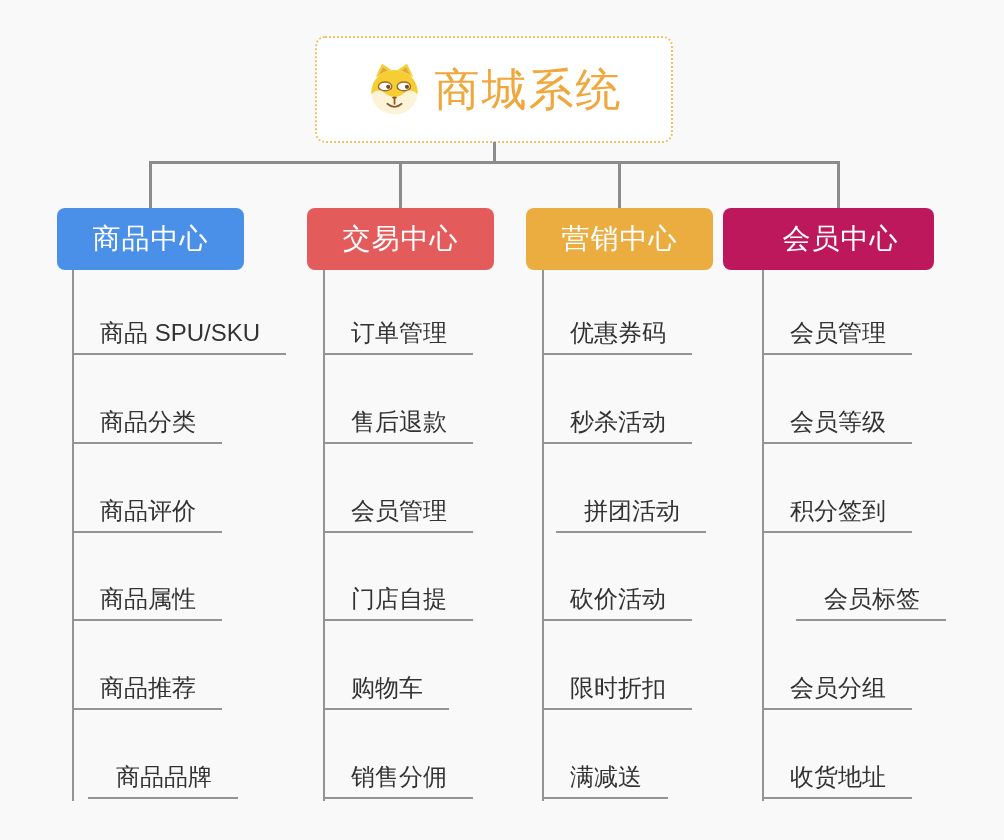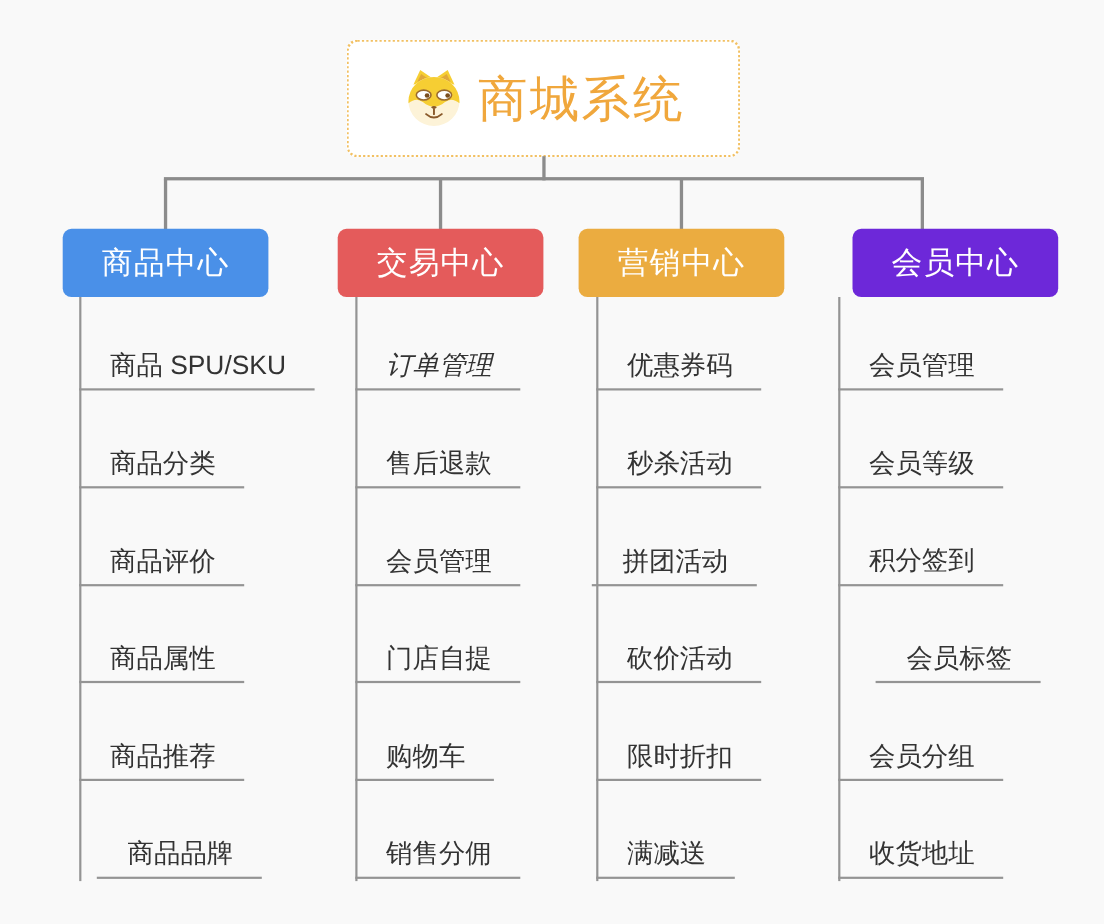--- a/index.html
+++ b/index.html
@@ -77,43 +77,43 @@
       <div class="leaf" style="left: 72px; top: 406px;">商品分类</div>
       <div class="leaf" style="left: 72px; top: 495px;">商品评价</div>
       <div class="leaf" style="left: 72px; top: 583px;">商品属性</div>
       <div class="leaf" style="left: 72px; top: 672px;">商品推荐</div>
       <div class="leaf" style="left: 88px; top: 761px;">商品品牌</div>
       <div class="line" style="left: 399px; top: 163px; width: 3px; height: 46px;"></div>
       <div class="branch-box" style="left: 307px; top: 208px; background: rgb(228, 91, 91);">
         <span>交易中心</span>
       </div>
       <div class="thin" style="left: 323px; top: 270px; width: 2px; height: 531px;"></div>
-      <div class="leaf" style="left: 323px; top: 317px; font-style: italic;">订单管理</div>
+      <div class="leaf" style="left: 323px; top: 317px;">订单管理</div>
       <div class="leaf" style="left: 323px; top: 406px;">售后退款</div>
       <div class="leaf" style="left: 323px; top: 495px;">会员管理</div>
       <div class="leaf" style="left: 323px; top: 583px;">门店自提</div>
       <div class="leaf" style="left: 323px; top: 672px;">购物车</div>
       <div class="leaf" style="left: 323px; top: 761px;">销售分佣</div>
       <div class="line" style="left: 618px; top: 163px; width: 3px; height: 46px;"></div>
       <div class="branch-box" style="left: 526px; top: 208px; background: rgb(235, 172, 64);">
         <span>营销中心</span>
       </div>
       <div class="thin" style="left: 542px; top: 270px; width: 2px; height: 531px;"></div>
       <div class="leaf" style="left: 542px; top: 317px;">优惠券码</div>
       <div class="leaf" style="left: 542px; top: 406px;">秒杀活动</div>
-      <div class="leaf" style="left: 538px; top: 495px;">拼团活动</div>
+      <div class="leaf" style="left: 556px; top: 495px;">拼团活动</div>
       <div class="leaf" style="left: 542px; top: 583px;">砍价活动</div>
       <div class="leaf" style="left: 542px; top: 672px;">限时折扣</div>
       <div class="leaf" style="left: 542px; top: 761px;">满减送</div>
       <div class="line" style="left: 837px; top: 163px; width: 3px; height: 46px;"></div>
-      <div class="branch-box" style="left: 775px; top: 208px; background: #6d28d9;">
+      <div class="branch-box" style="left: 723px; top: 208px; background: #be185d; padding-left: 24px;">
         <span>会员中心</span>
       </div>
       <div class="thin" style="left: 762px; top: 270px; width: 2px; height: 531px;"></div>
       <div class="leaf" style="left: 762px; top: 317px;">会员管理</div>
       <div class="leaf" style="left: 762px; top: 406px;">会员等级</div>
-      <div class="leaf" style="left: 762px; top: 495px; font-family: Liberation Serif, serif;">积分签到</div>
+      <div class="leaf" style="left: 762px; top: 495px;">积分签到</div>
       <div class="leaf" style="left: 762px; top: 583px; margin-left: 34px;">会员标签</div>
       <div class="leaf" style="left: 762px; top: 672px;">会员分组</div>
       <div class="leaf" style="left: 762px; top: 761px;">收货地址</div>
     </div>
 
 </div>
 
 </body></html>

